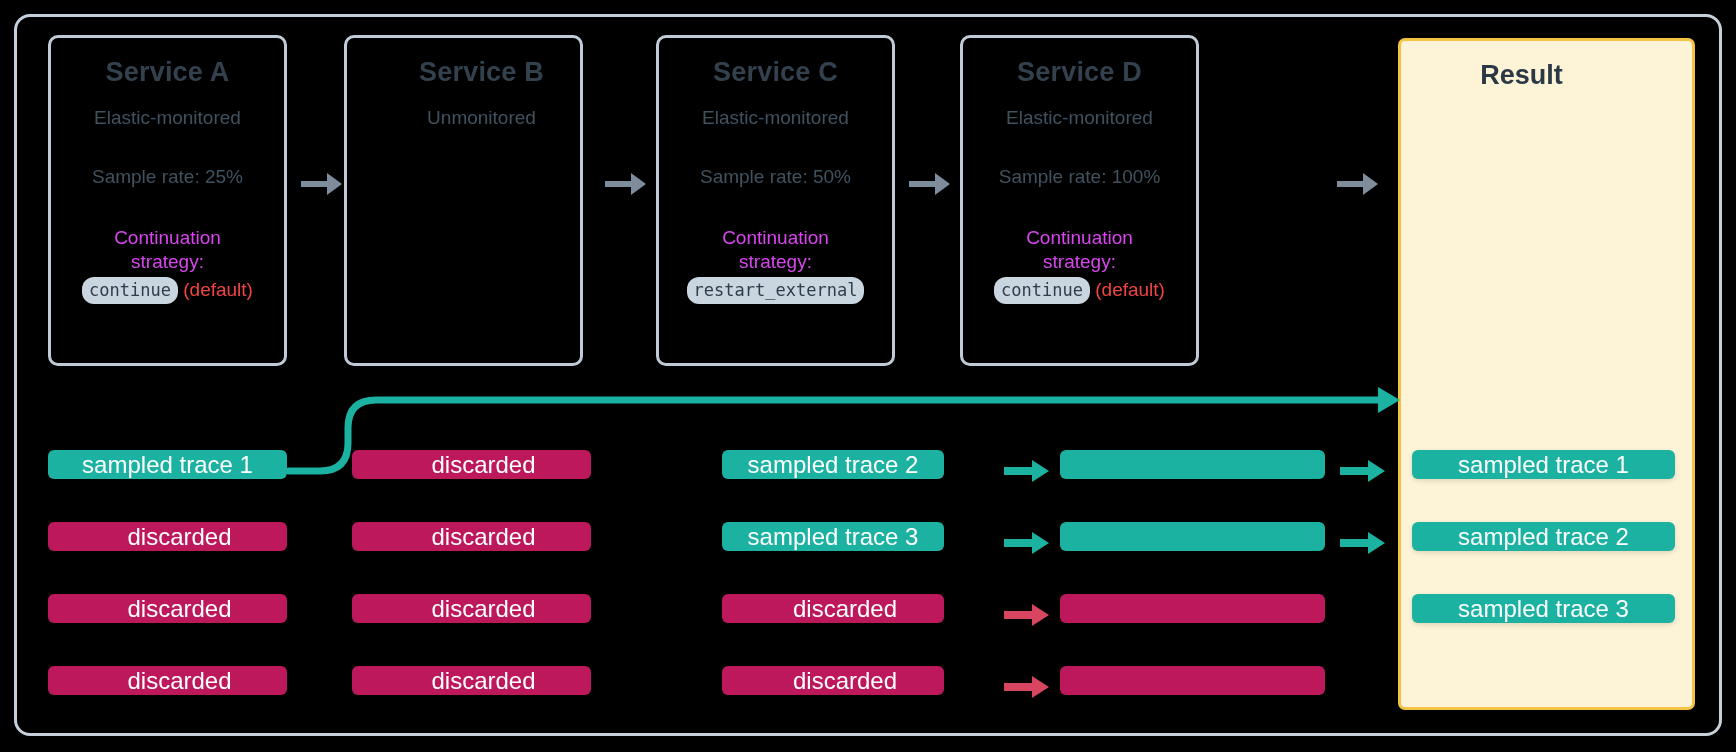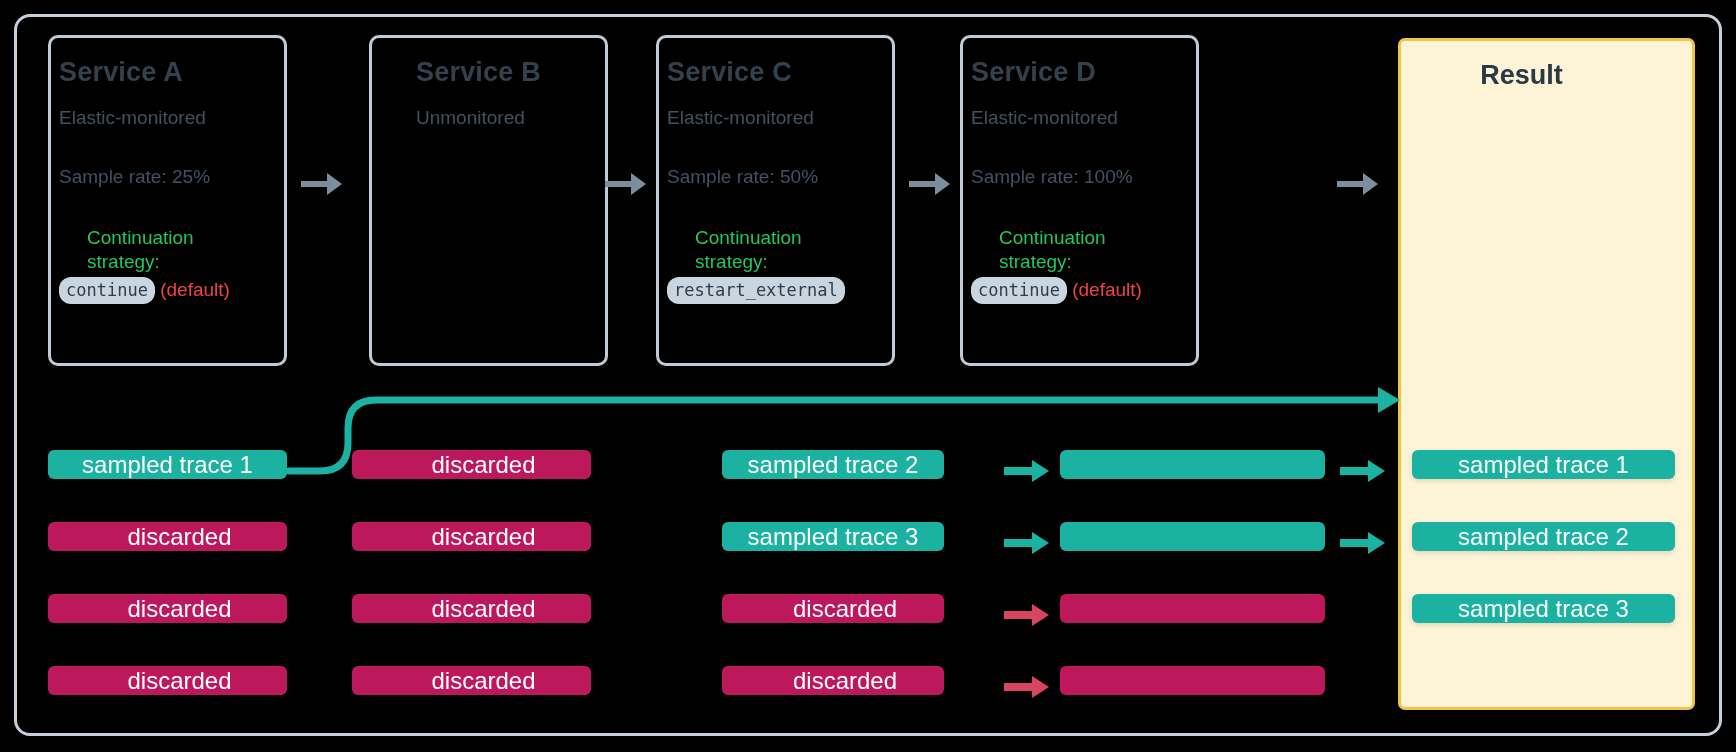--- a/index.html
+++ b/index.html
@@ -24,20 +24,21 @@
   
   .service-box {
     position: absolute;
     top: 35px;
     width: 239px;
     height: 331px;
     border: 3px solid #c0cbd7;
     border-radius: 10px;
     background: #000;
     padding: 18px 8px 0 8px;
+    text-align: center;
     color: #3b4a57;
   }
   .svc-title {
     font-size: 27px;
     font-weight: bold;
     color: #33414e;
     line-height: 1.25;
     letter-spacing: 0.2px;
   }
   .svc-sub {
@@ -47,21 +48,21 @@
     line-height: 1.25;
   }
   .svc-rate {
     margin-top: 36px;
     font-size: 19px;
     color: #41525f;
   }
   .svc-strategy-label {
     margin-top: 38px;
     font-size: 19px;
-    color: #22c55e;
+    color: #d946ef;
     line-height: 1.3;
     padding: 0 28px;
   }
   .svc-strategy-line {
     margin-top: 4px;
     font-size: 19px;
     color: #41525f;
     white-space: nowrap;
   }
   code.badge {
@@ -136,21 +137,21 @@
     <div class="svc-title">Service A</div>
     <div class="svc-sub">Elastic-monitored</div>
     <div class="svc-rate">Sample rate: 25%</div>
     <div class="svc-strategy-label">Continuation strategy:</div>
     <div class="svc-strategy-line">
       <code class="badge">continue</code>
       <span class="svc-default">(default)</span>
     </div>
   </div>
 
-  <div class="service-box" style="left:369px;padding-left:44px;">
+  <div class="service-box" style="left:344px;padding-left:44px;">
     <div class="svc-title">Service B</div>
     <div class="svc-sub">Unmonitored</div>
   </div>
 
   <div class="service-box" style="left:656px;">
     <div class="svc-title">Service C</div>
     <div class="svc-sub">Elastic-monitored</div>
     <div class="svc-rate">Sample rate: 50%</div>
     <div class="svc-strategy-label">Continuation strategy:</div>
     <div class="svc-strategy-line">

